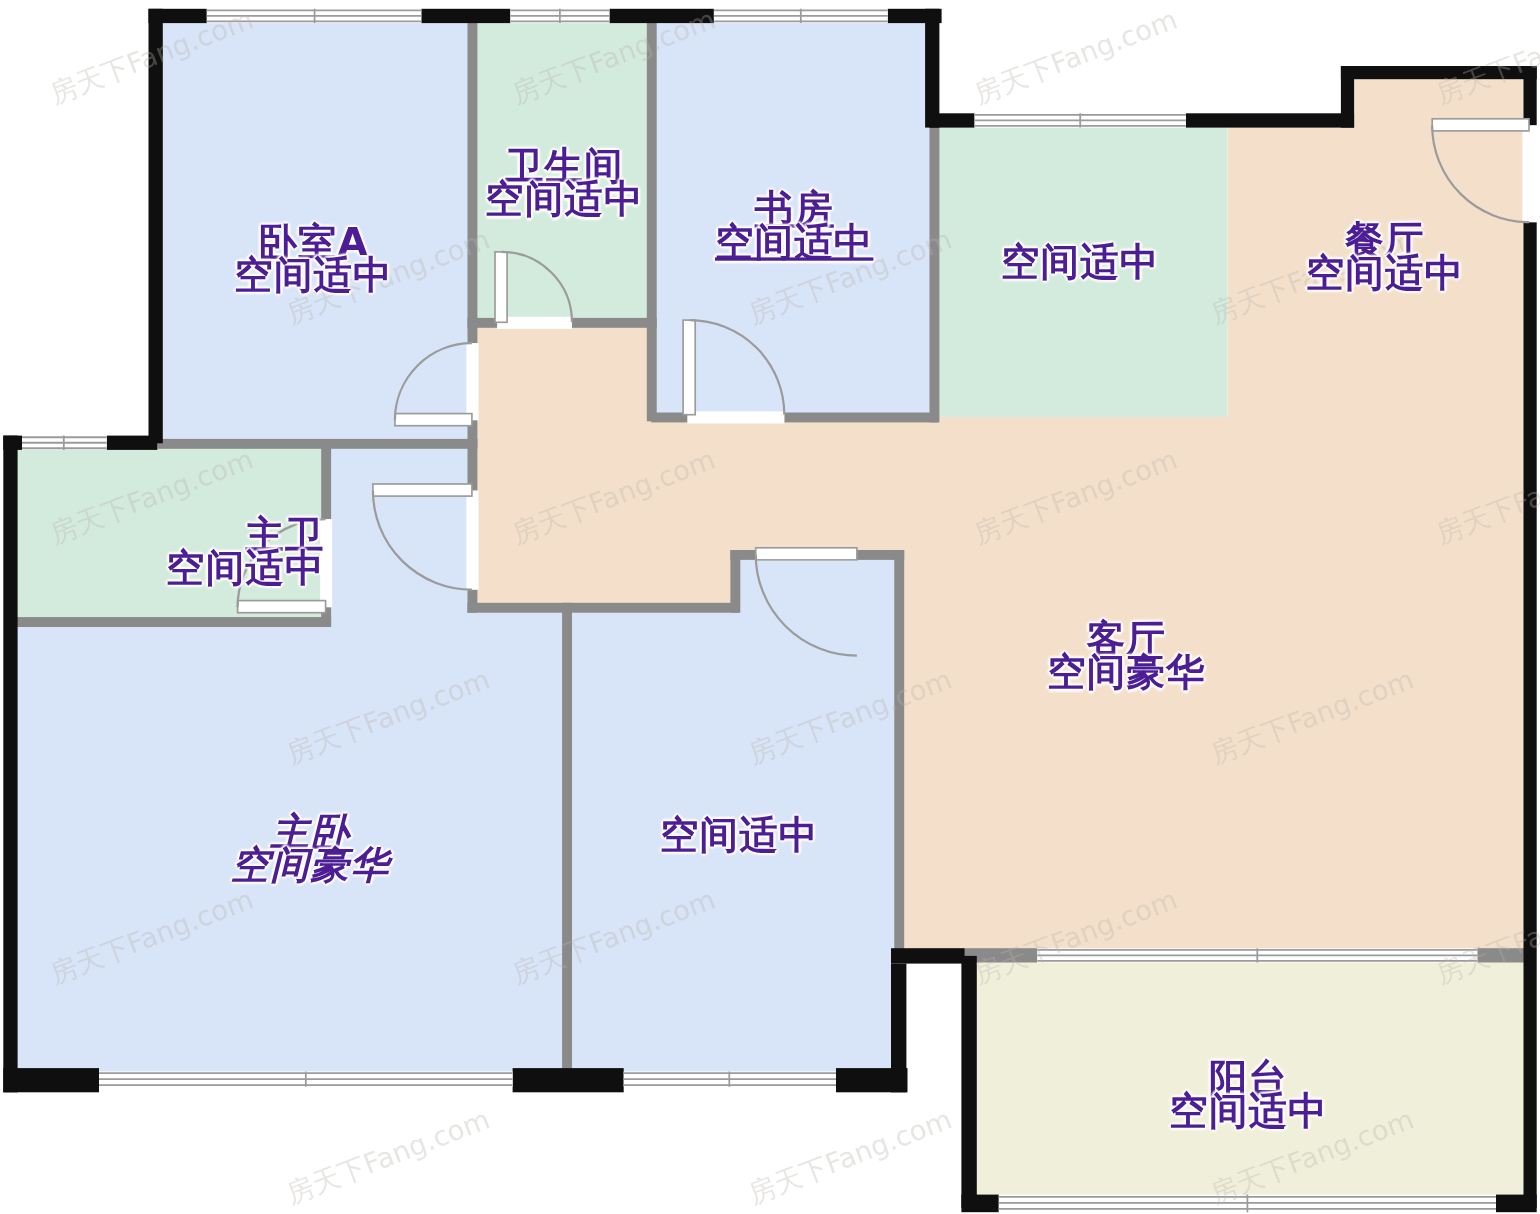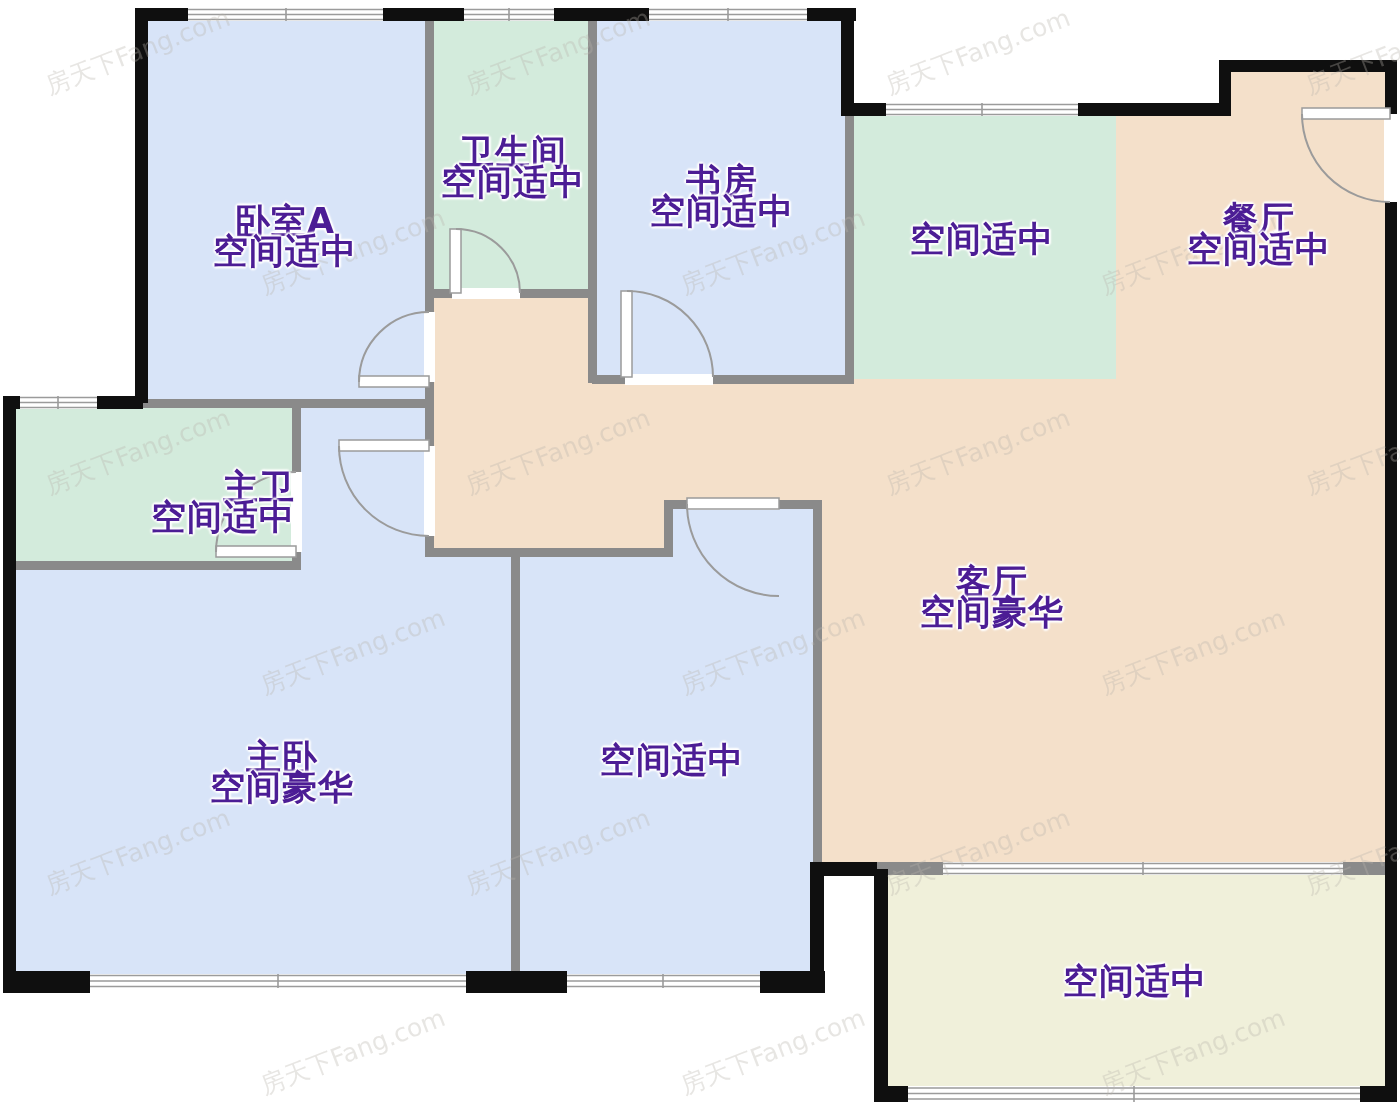--- a/index.html
+++ b/index.html
@@ -170,47 +170,48 @@
   </svg>
 
   <div class="room-label" style="left:285px;top:196px;">
     <div>卧室A</div>
     <div>空间适中</div>
   </div>
   <div class="room-label" style="left:513px;top:127px;">
     <div>卫生间</div>
     <div>空间适中</div>
   </div>
-  <div class="room-label" style="left:722px;top:156px;">
+  <div class="room-label" style="left:722px;top:166px;text-decoration:underline;">
     <div>书房</div>
     <div>空间适中</div>
   </div>
   <div class="room-label" style="left:982px;top:214px;">
     <div>空间适中</div>
   </div>
   <div class="room-label" style="left:1259px;top:194px;">
     <div>餐厅</div>
     <div>空间适中</div>
   </div>
   <div class="room-label" style="left:165px;top:462px;text-align:right;">
     <div>主卫</div>
     <div>空间适中</div>
   </div>
-  <div class="room-label" style="left:992px;top:557px;">
+  <div class="room-label" style="left:1024px;top:557px;">
     <div>客厅</div>
     <div>空间豪华</div>
   </div>
-  <div class="room-label" style="left:282px;top:732px;">
+  <div class="room-label" style="left:282px;top:732px;font-style:italic;">
     <div>主卧</div>
     <div>空间豪华</div>
   </div>
   <div class="room-label" style="left:672px;top:735px;">
     <div>空间适中</div>
   </div>
   <div class="room-label" style="left:1135px;top:956px;">
+    <div>阳台</div>
     <div>空间适中</div>
   </div>
 
   <div id="watermarks">
       <div class="watermark" style="left: 40px; top: 35px; color: rgb(185, 180, 172);">房天下Fang.com</div>
       <div class="watermark" style="left: 460px; top: 35px; color: rgb(185, 180, 172);">房天下Fang.com</div>
       <div class="watermark" style="left: 880px; top: 35px; color: rgb(185, 180, 172);">房天下Fang.com</div>
       <div class="watermark" style="left: 1300px; top: 35px; color: rgb(185, 180, 172);">房天下Fang.com</div>
       <div class="watermark" style="left: 255px; top: 235px; color: rgb(185, 180, 172);">房天下Fang.com</div>
       <div class="watermark" style="left: 675px; top: 235px; color: rgb(185, 180, 172);">房天下Fang.com</div>

